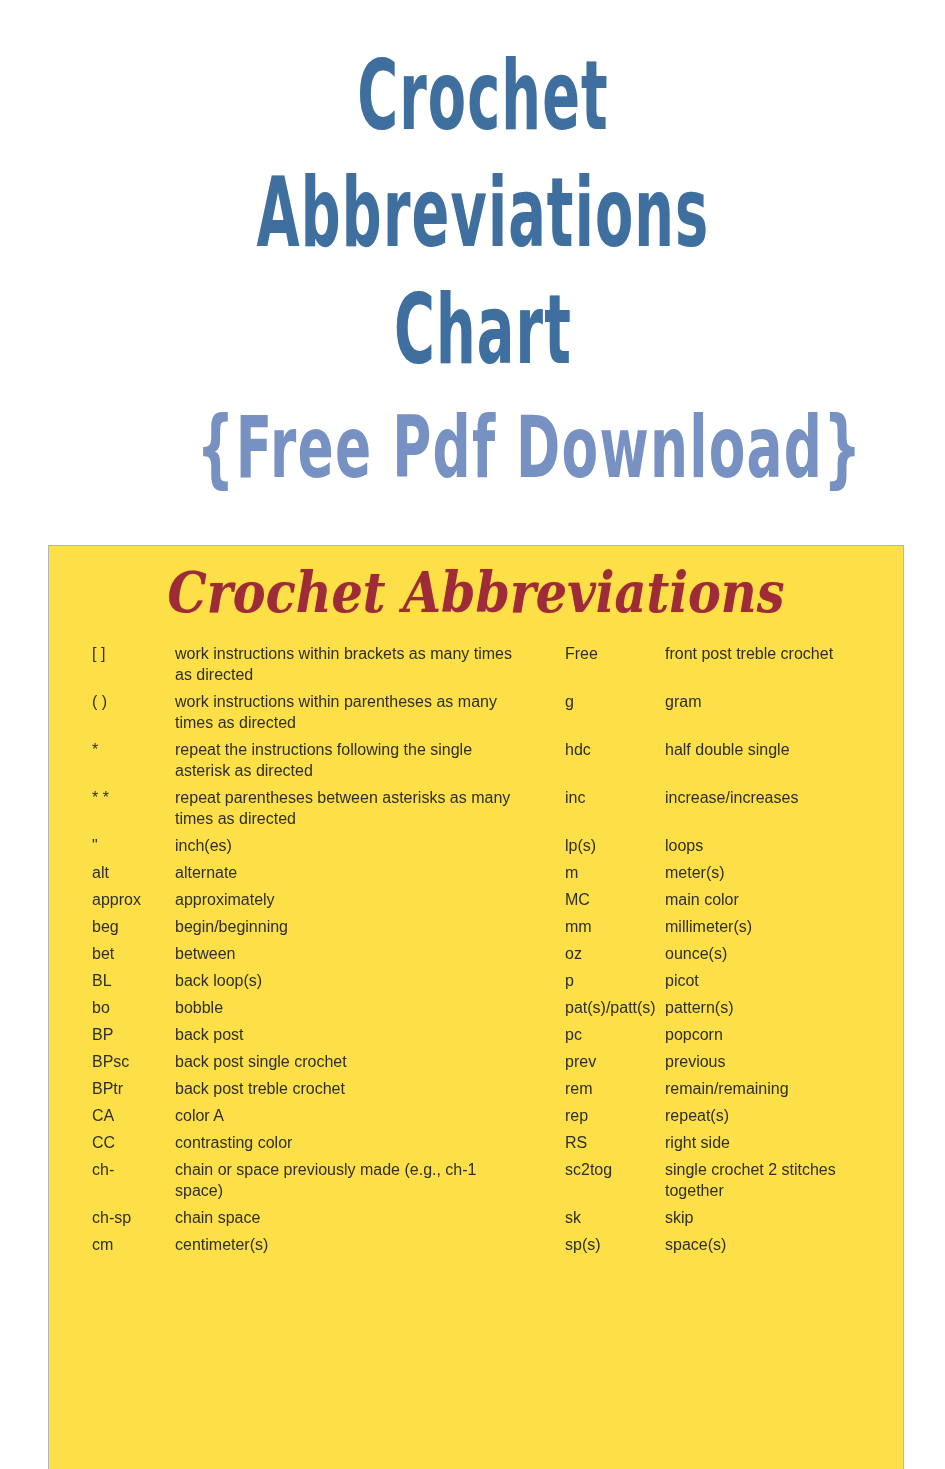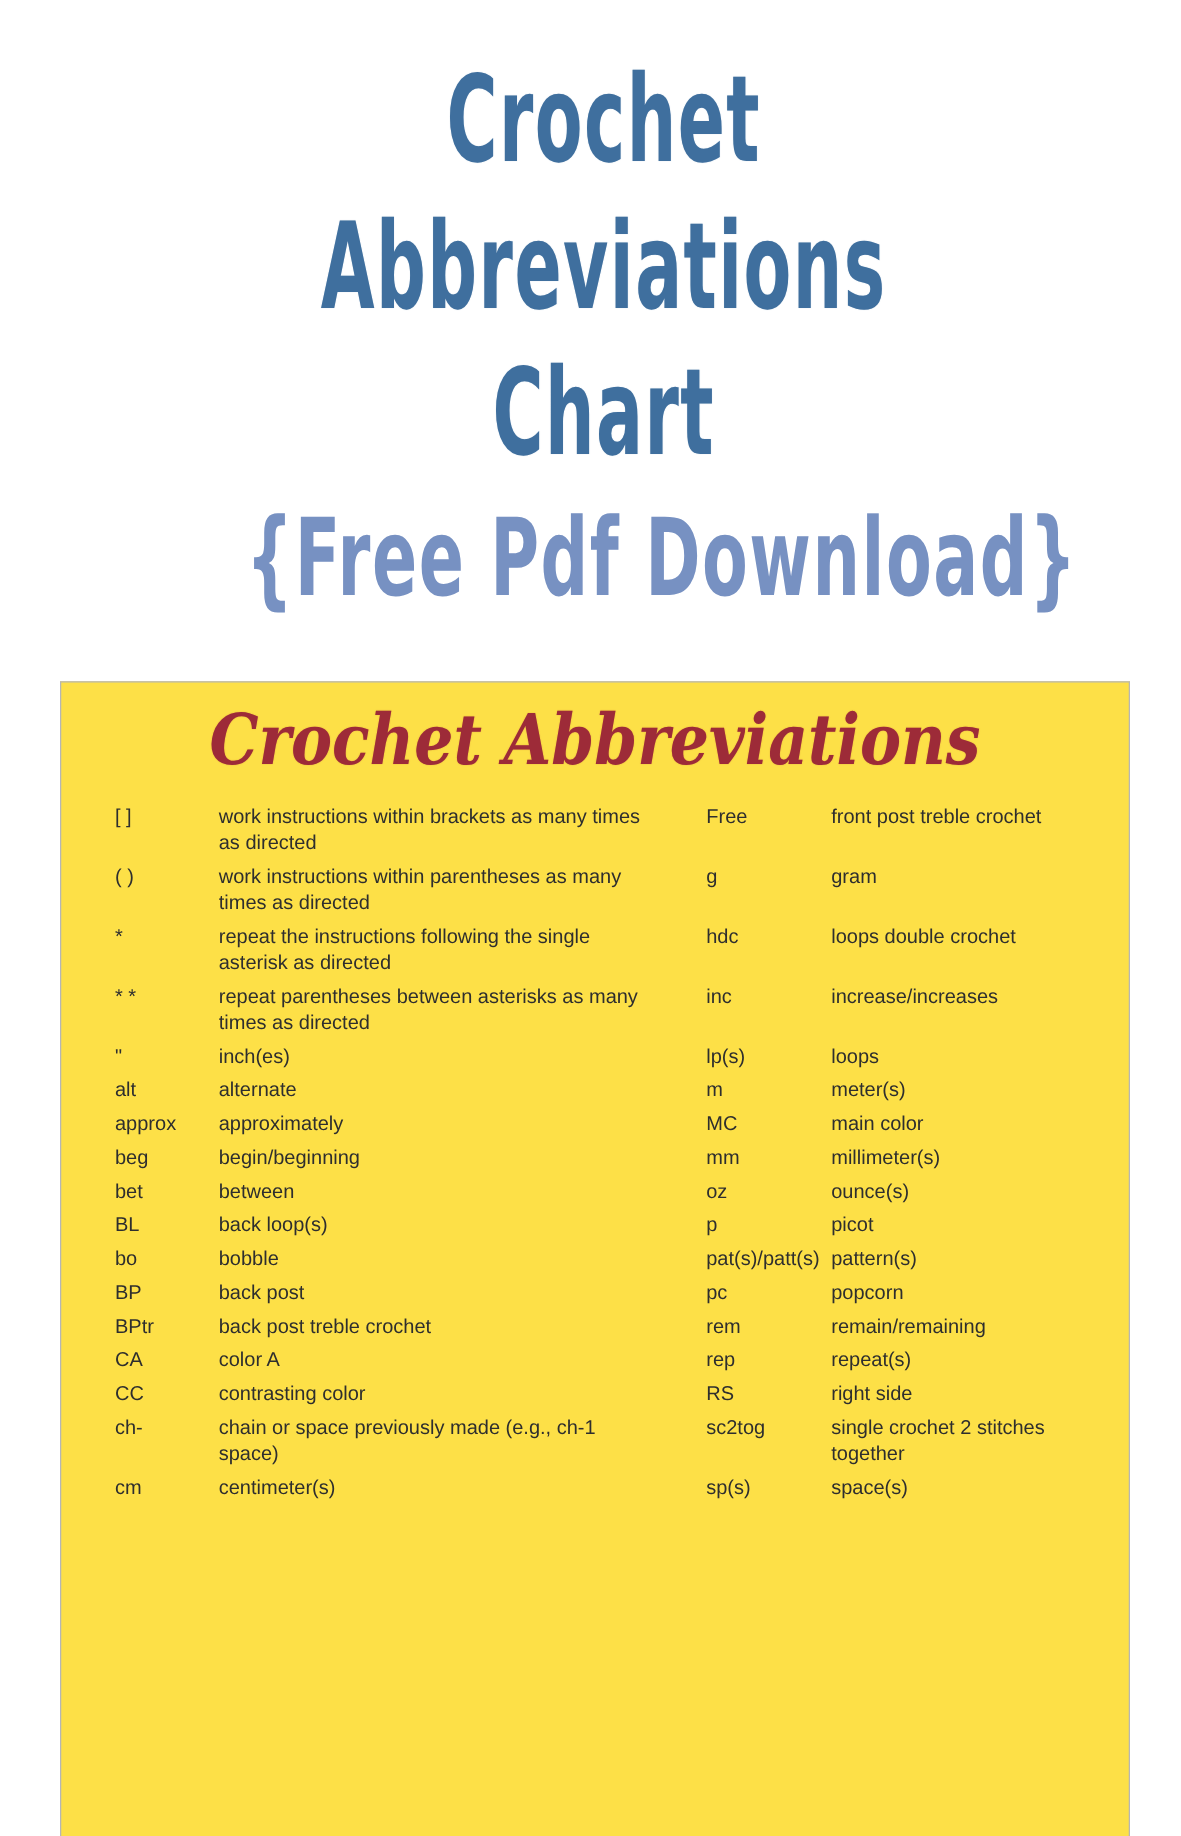--- a/index.html
+++ b/index.html
@@ -137,21 +137,21 @@
     <td class="abbr">( )</td>
     <td class="desc-left">work instructions within parentheses as many times as directed</td>
     <td class="abbr">g</td>
     <td class="desc-right">gram</td>
   </tr>
 
   <tr>
     <td class="abbr">*</td>
     <td class="desc-left">repeat the instructions following the single asterisk as directed</td>
     <td class="abbr">hdc</td>
-    <td class="desc-right">loops double crochet</td>
+    <td class="desc-right">half double single</td>
   </tr>
 
   <tr>
     <td class="abbr">* *</td>
     <td class="desc-left">repeat parentheses between asterisks as many times as directed</td>
     <td class="abbr">inc</td>
     <td class="desc-right">increase/increases</td>
   </tr>
 
   <tr>
@@ -204,20 +204,26 @@
   </tr>
 
   <tr>
     <td class="abbr">BP</td>
     <td class="desc-left">back post</td>
     <td class="abbr">pc</td>
     <td class="desc-right">popcorn</td>
   </tr>
 
 
+  <tr>
+    <td class="abbr">BPsc</td>
+    <td class="desc-left">back post single crochet</td>
+    <td class="abbr">prev</td>
+    <td class="desc-right">previous</td>
+  </tr>
 
   <tr>
     <td class="abbr">BPtr</td>
     <td class="desc-left">back post treble crochet</td>
     <td class="abbr">rem</td>
     <td class="desc-right">remain/remaining</td>
   </tr>
 
   <tr>
     <td class="abbr">CA</td>
@@ -235,20 +241,26 @@
   </tr>
 
 
   <tr>
     <td class="abbr">ch-</td>
     <td class="desc-left">chain or space previously made (e.g., ch-1 space)</td>
     <td class="abbr">sc2tog</td>
     <td class="desc-right">single crochet 2 stitches together</td>
   </tr>
 
+  <tr>
+    <td class="abbr">ch-sp</td>
+    <td class="desc-left">chain space</td>
+    <td class="abbr">sk</td>
+    <td class="desc-right">skip</td>
+  </tr>
 
 
   <tr>
     <td class="abbr">cm</td>
     <td class="desc-left">centimeter(s)</td>
     <td class="abbr">sp(s)</td>
     <td class="desc-right">space(s)</td>
   </tr>
 </tbody>
     </table>

